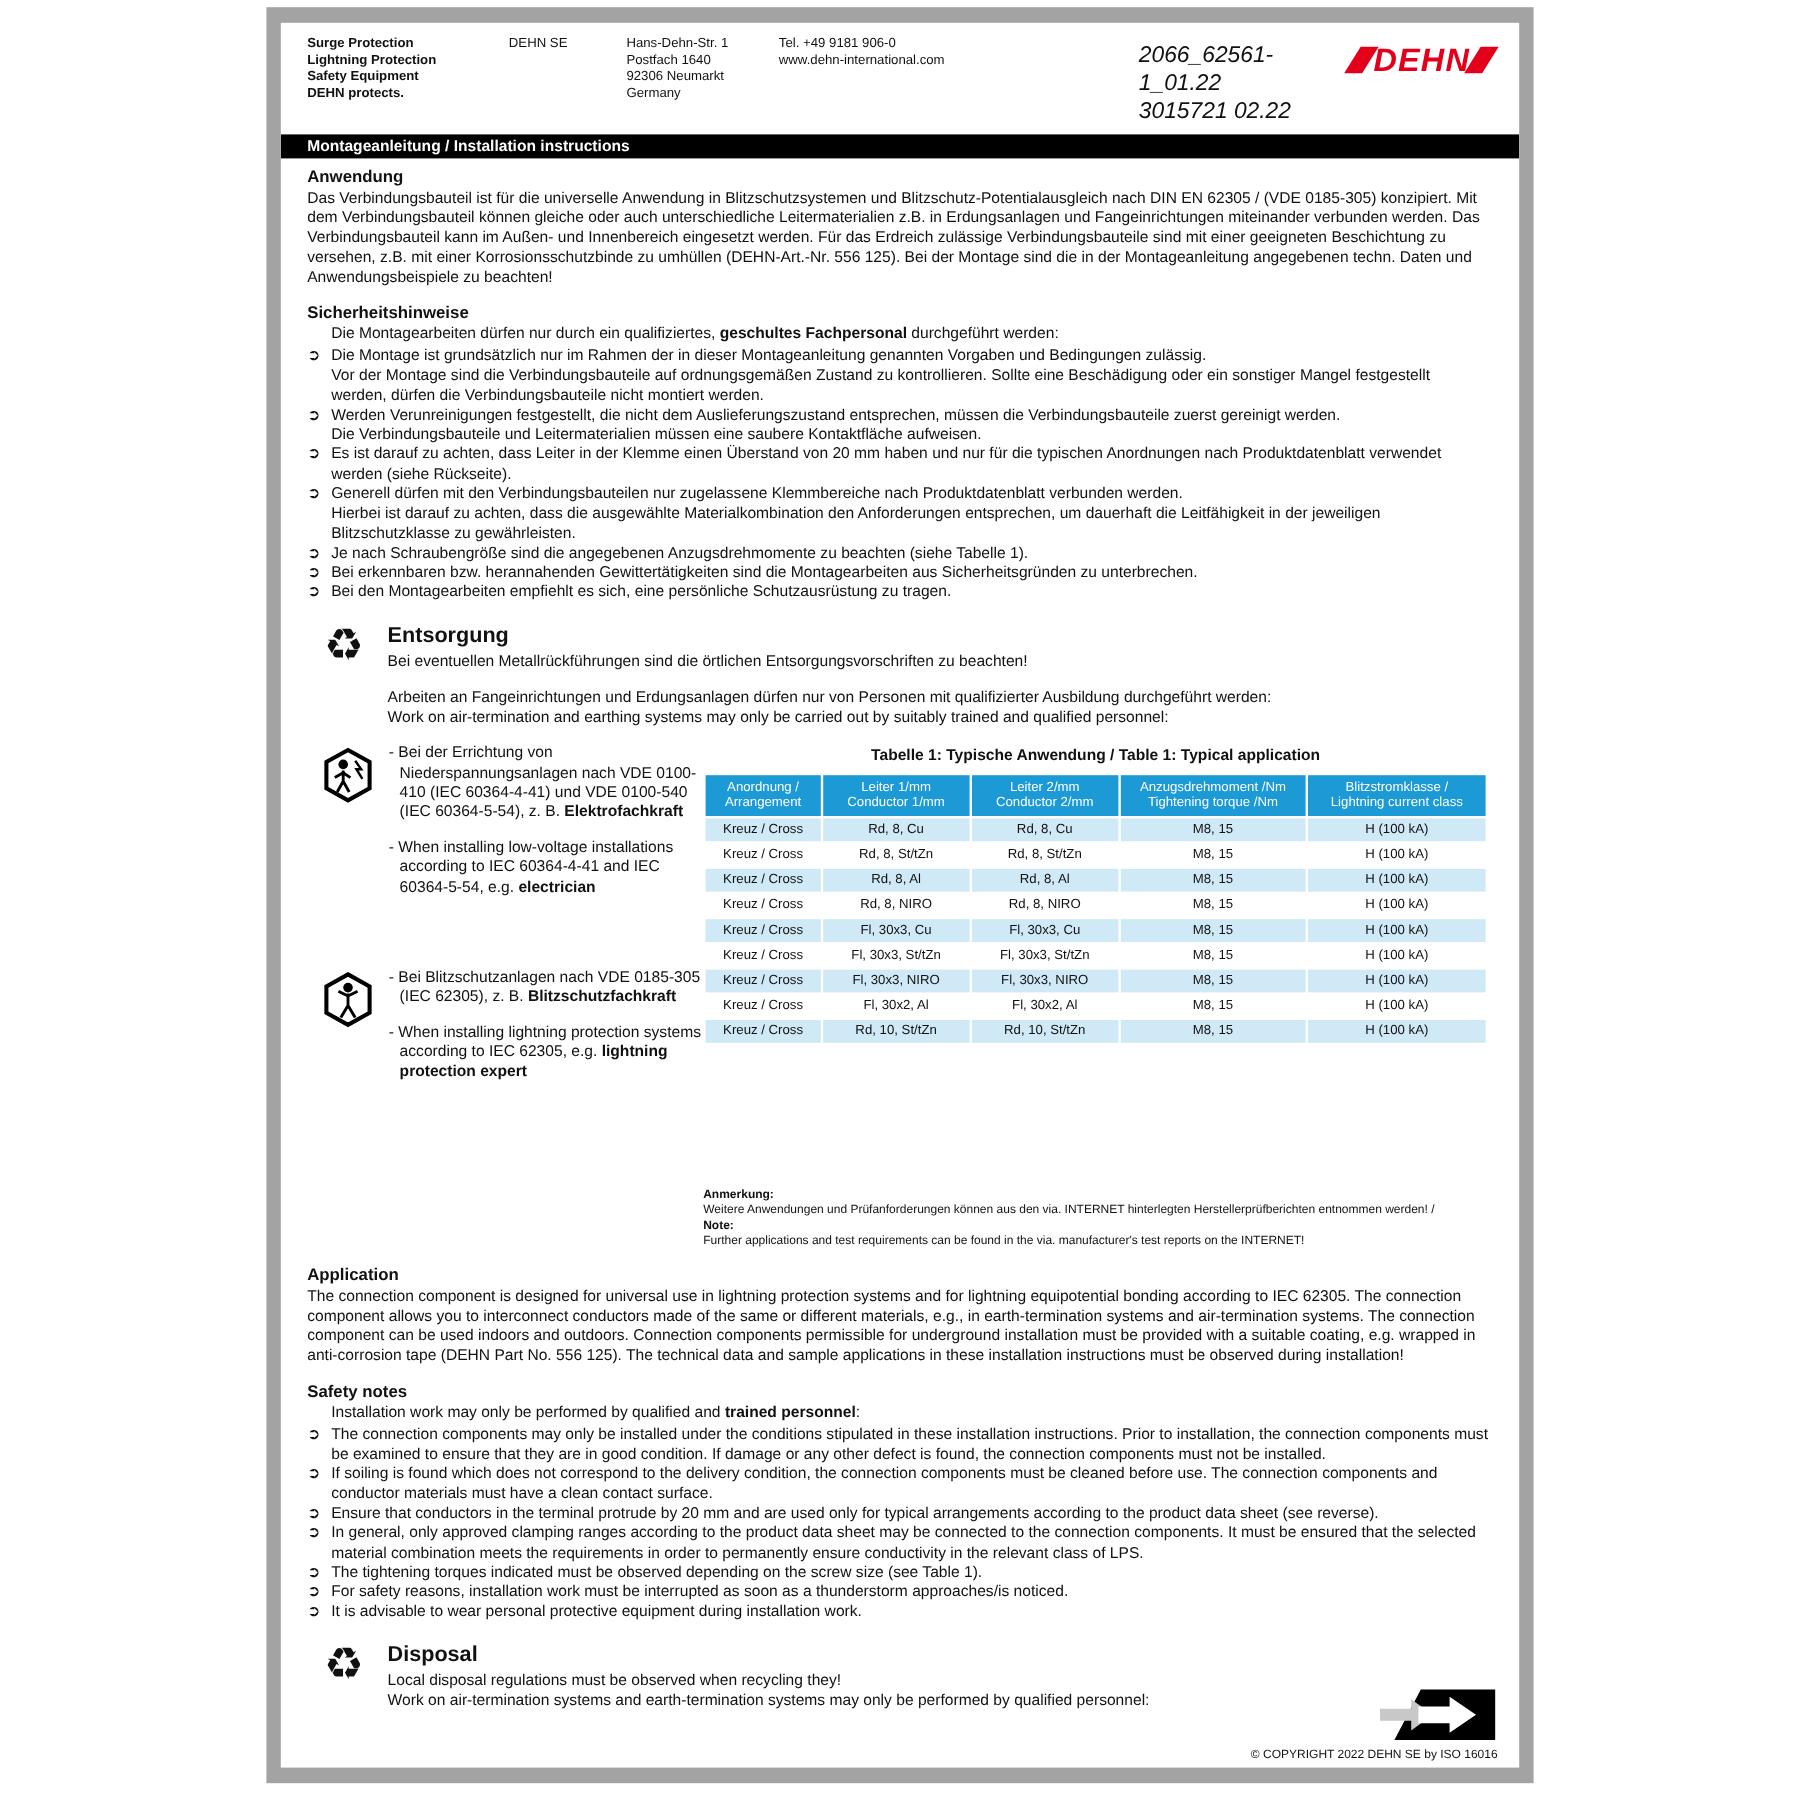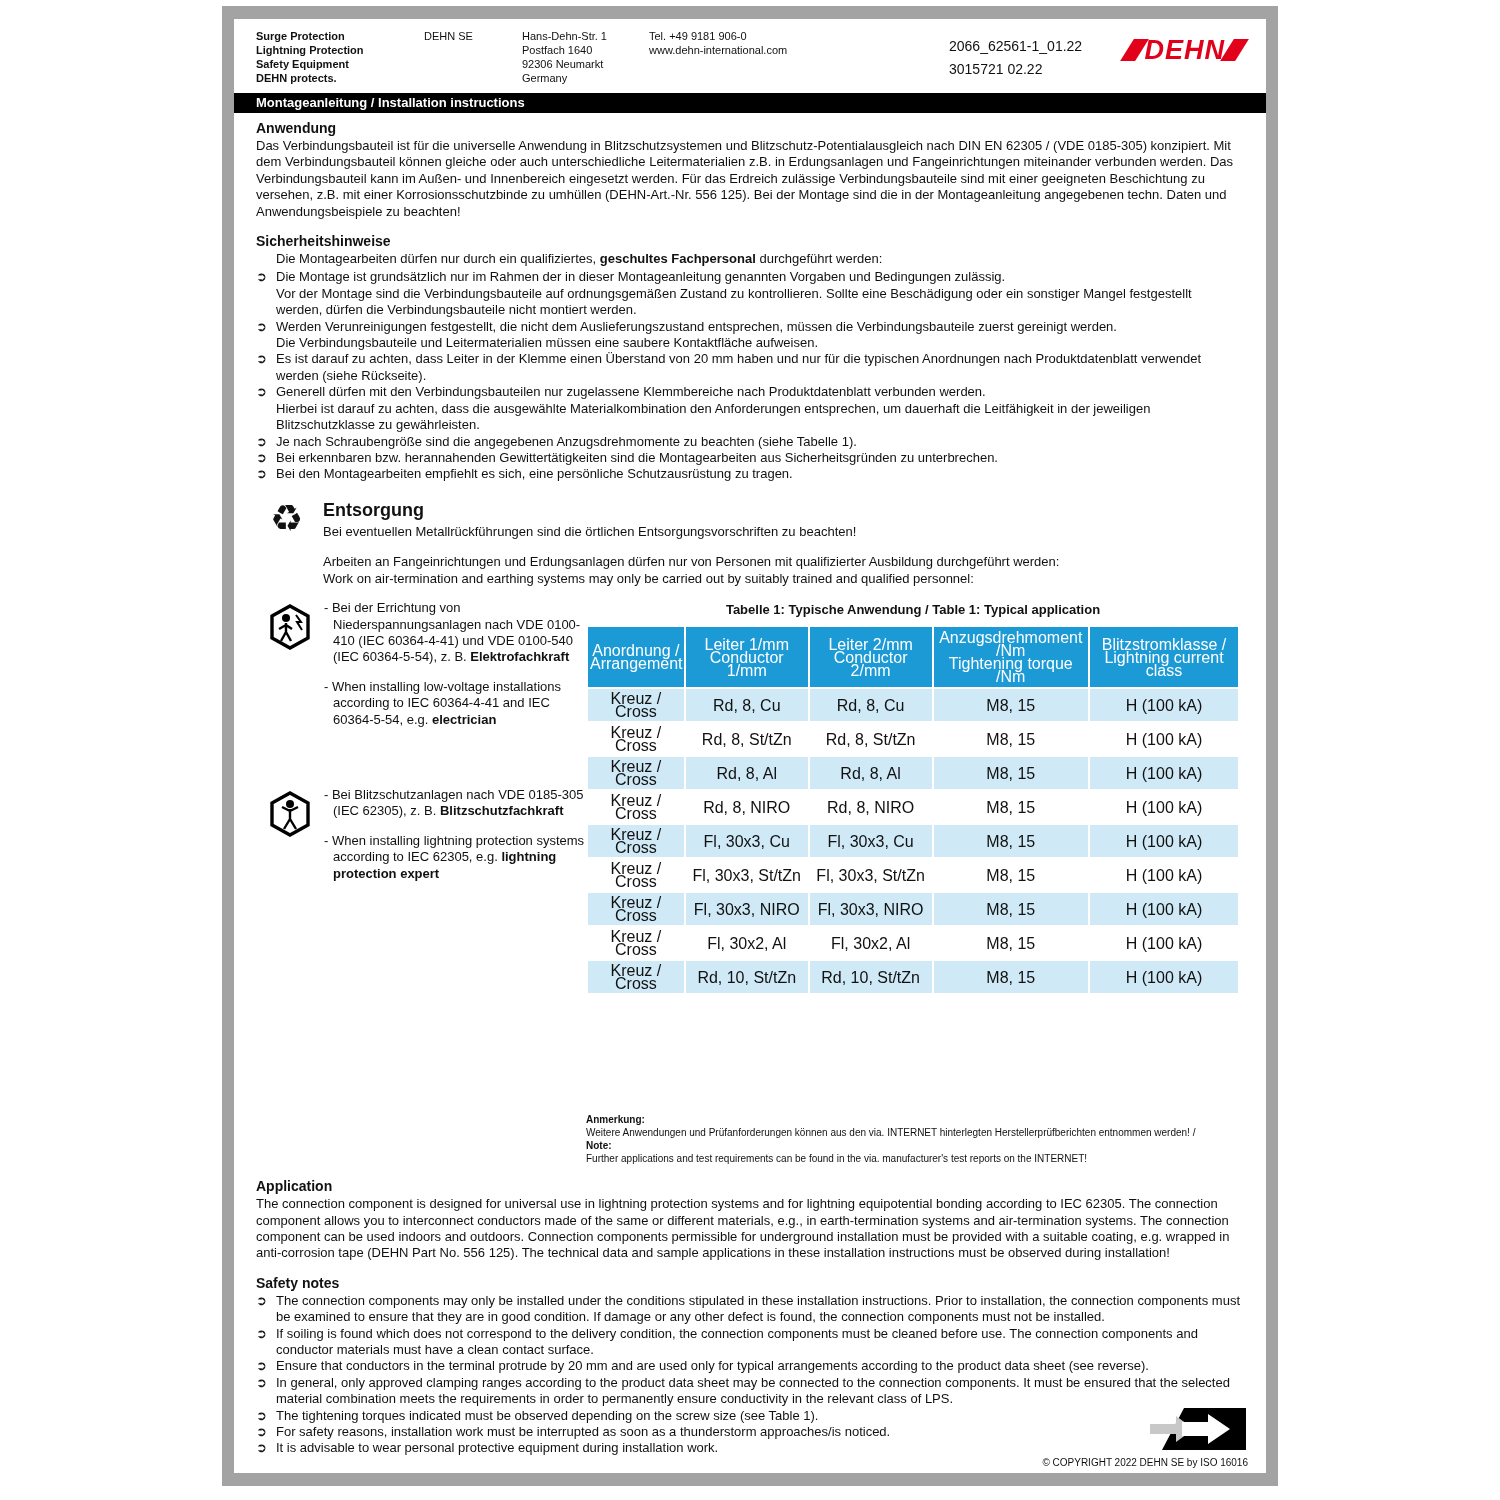--- a/index.html
+++ b/index.html
@@ -6,21 +6,21 @@
   .canvas { position:relative; width:1500px; height:1500px; background:#fff; font-family:"Liberation Sans", sans-serif; color:#111; }
   .page { position:absolute; left:222px; top:6px; width:1056px; height:1480px; background:#a3a3a3; padding:13px 12px; box-sizing:border-box; }
   .inner { position:relative; background:#fff; width:100%; height:100%; overflow:hidden; font-size:13px; }
 
   
   .hdr { display:flex; padding:10px 24px 0 22px; font-size:11px; line-height:14px; }
   .hcol1 { width:168px; font-weight:bold; }
   .hcol2 { width:98px; }
   .hcol3 { width:127px; }
   .hcol4 { width:300px; }
-  .docnums { width:178px; font-size:14px; line-height:23px; padding-top:6px; }
+  .docnums { width:178px; font-size:19px; line-height:23px; padding-top:6px;font-style:italic; }
   .dehn-logo { margin-left:auto; display:flex; align-items:center; gap:0; margin-top:6px; height:30px; }
   .dehn-slash { display:inline-block; width:15px; height:22px; background:var(--brand,#e2001a); transform:skewX(-32deg); }
   .dehn-word { font-style:italic; font-weight:bold; font-size:27px; letter-spacing:1px; color:var(--brand,#e2001a); padding:0 2px; }
 
   .titlebar { background:#000; color:#fff; font-weight:bold; font-size:13px; height:20px; line-height:20px; padding-left:22px; margin-top:8px; }
 
   .content { padding:0 26px 0 22px; }
   h2 { font-size:14px; margin:13px 0 2px; }
   .first-h2 { margin-top:7px; }
   p { margin:2px 0; line-height:16.4px; }
@@ -41,21 +41,21 @@
   .mid-left { width:330px; flex:none; padding-left:12px; box-sizing:border-box; }
   .mid-right { flex:1; }
   .qual { display:flex; gap:10px; }
   .qual-icon { width:46px; flex:none; padding-top:3px; }
   .hexicon { width:44px; height:48px; }
   .qual-text { line-height:17px; }
   .qual-text p { margin:0 0 13px; padding-left:9px; text-indent:-9px; }
   .qual2 { margin-top:46px; }
 
   .tbl-title { text-align:center; font-weight:bold; font-size:13px; margin:2px 0 8px; }
-  table.apptable { width:100%; border-collapse:collapse; font-size:16px; table-layout:fixed; }
+  table.apptable { width:100%; border-collapse:collapse; font-size:11px; table-layout:fixed; }
   table.apptable th { background:var(--accent,#1b9ad6); color:#fff; font-weight:normal; padding:4px 2px; border:2px solid #fff; line-height:13px; text-align:center; }
   table.apptable td { text-align:center; padding:3px 2px; border:2px solid #fff; line-height:13px; }
   table.apptable tr.alt td { background:var(--rowalt,#cfe9f6); }
 
   .anmerkung { margin-top:118px; font-size:10px; line-height:13px; }
   .anmerkung .b { font-weight:bold; }
 
   .copyright { position:absolute; right:18px; bottom:5px; font-size:10px; }
   .corner-logo { position:absolute; right:18px; bottom:21px; width:100px; height:46px; }
 </style>
@@ -308,20 +308,21 @@
               <div class="b">Note:</div>
               <div>Further applications and test requirements can be found in the via. manufacturer's test reports on the INTERNET!</div>
             </div>
           </div>
         </div>
 
         <h2>Application</h2>
         <p>The connection component is designed for universal use in lightning protection systems and for lightning equipotential bonding according to IEC 62305. The connection component allows you to interconnect conductors made of the same or different materials, e.g., in earth-termination systems and air-termination systems. The connection component can be used indoors and outdoors. Connection components permissible for underground installation must be provided with a suitable coating, e.g. wrapped in anti-corrosion tape (DEHN Part No. 556 125). The technical data and sample applications in these installation instructions must be observed during installation!</p>
 
         <h2>Safety notes</h2>
+        <p class="indent"><span>Installation work may only be performed by qualified and </span><b>trained personnel</b><span>:</span></p>
         <div>
             <div class="bullet">
               <span class="barrow">➲</span>
               <span class="btext">
                 <div>The connection components may only be installed under the conditions stipulated in these installation instructions. Prior to installation, the connection components must be examined to ensure that they are in good condition. If damage or any other defect is found, the connection components must not be installed.</div>
               </span>
             </div>
             <div class="bullet">
               <span class="barrow">➲</span>
               <span class="btext">

